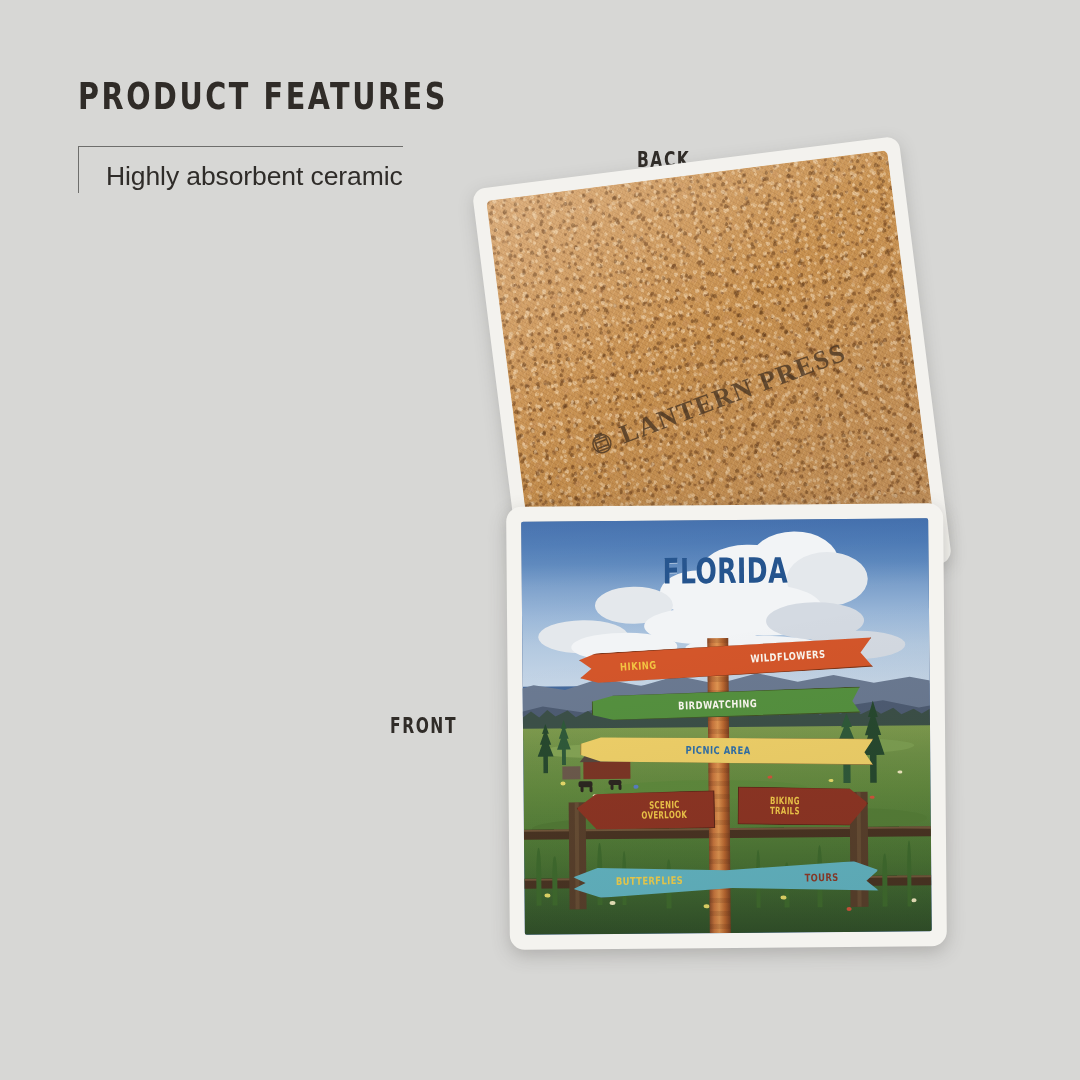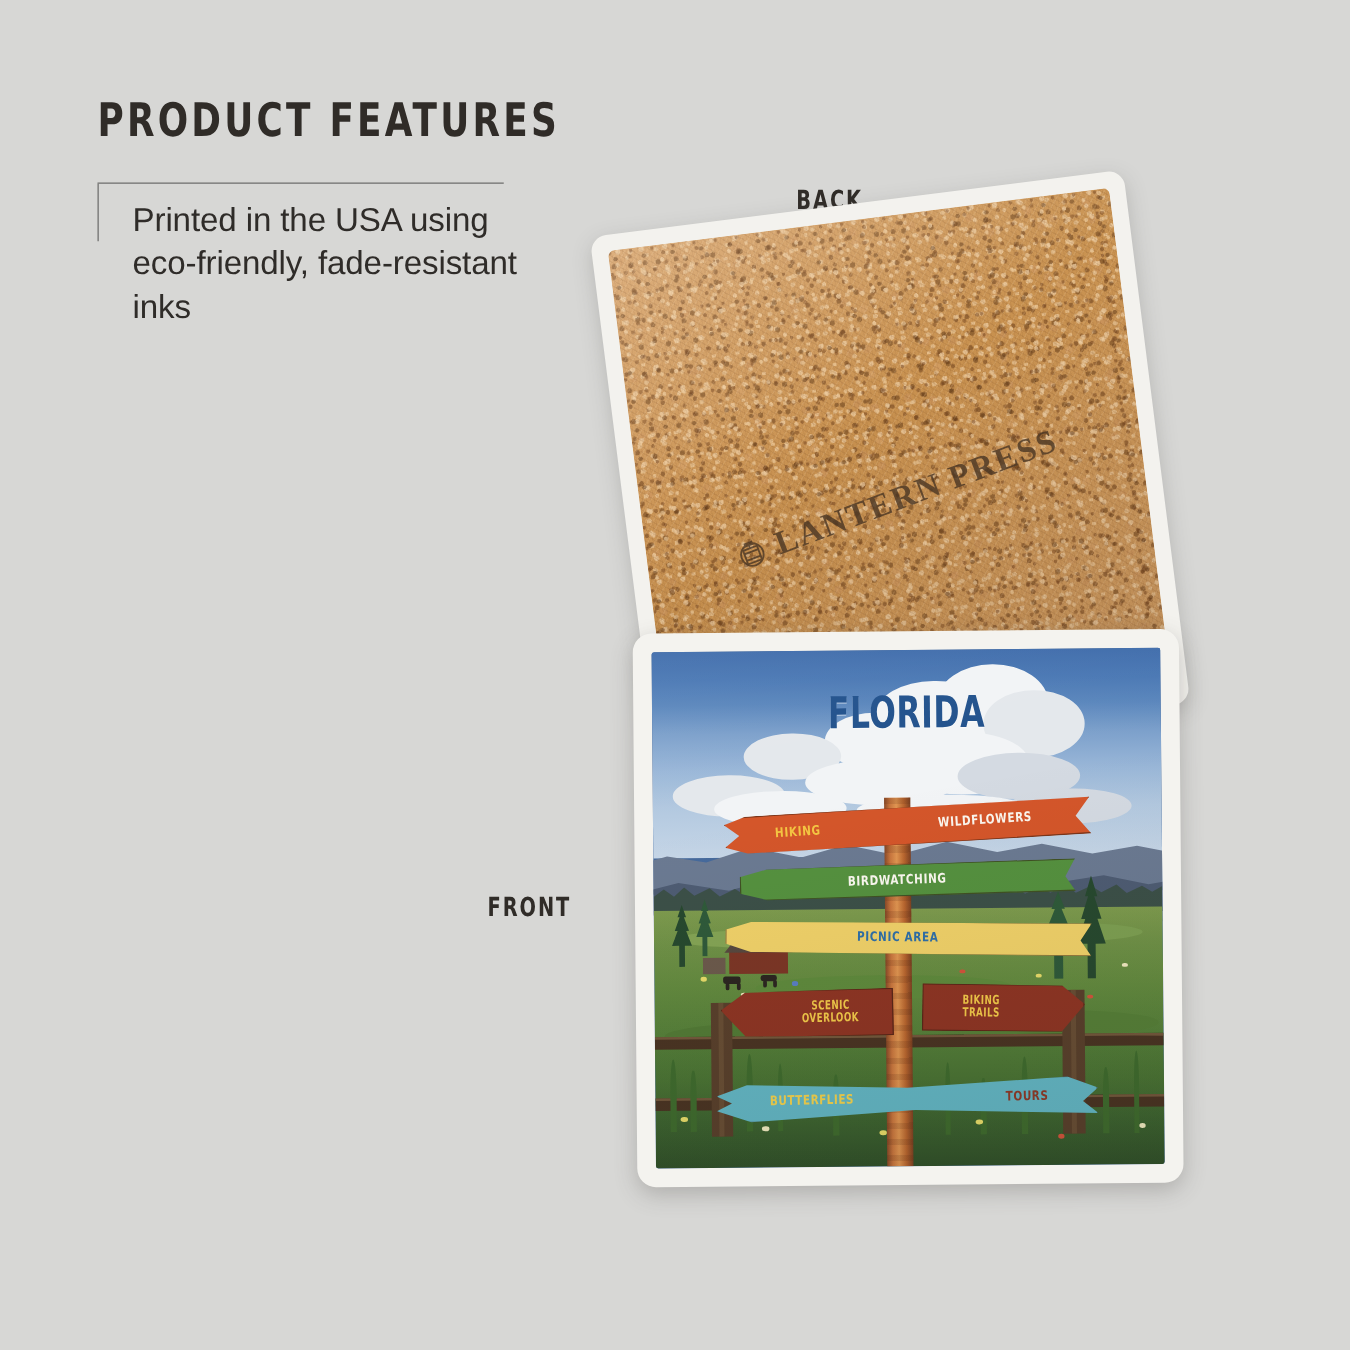--- a/index.html
+++ b/index.html
@@ -316,27 +316,27 @@
     position:absolute; inset:0; pointer-events:none; z-index:12;
     background:linear-gradient(170deg, rgba(255,255,255,0.05) 0%, rgba(0,0,0,0) 30%, rgba(20,18,10,0.10) 100%);
   }
 </style>
 </head>
 <body>
 
 <div id="features-panel">
   <div id="page-title">PRODUCT FEATURES</div>
 
-
-
   <div class="feature-item">
     <div class="feature-rule"></div>
     <div class="feature-tick"></div>
-    <div class="feature-text">Printed in the USA using eco-friendly, fade-resistant inks</div>
+    <div class="feature-text">Highly absorbent ceramic</div>
   </div>
+
+
 </div>
 
 <div class="side-label" id="label-back">BACK</div>
 <div class="side-label" id="label-front">FRONT</div>
 
 <div id="coaster-back">
   <div id="cork-surface">
     <div id="cork-noise"></div>
     <div id="cork-shade"></div>
 

